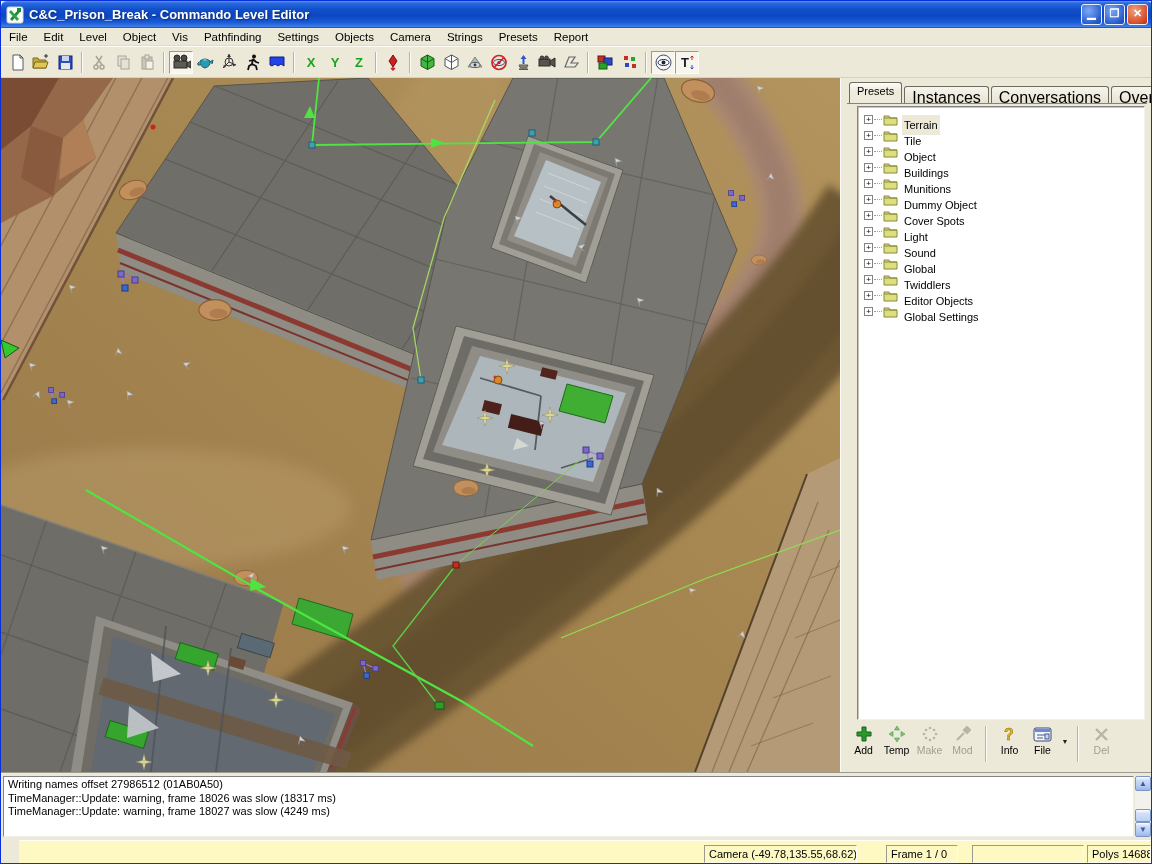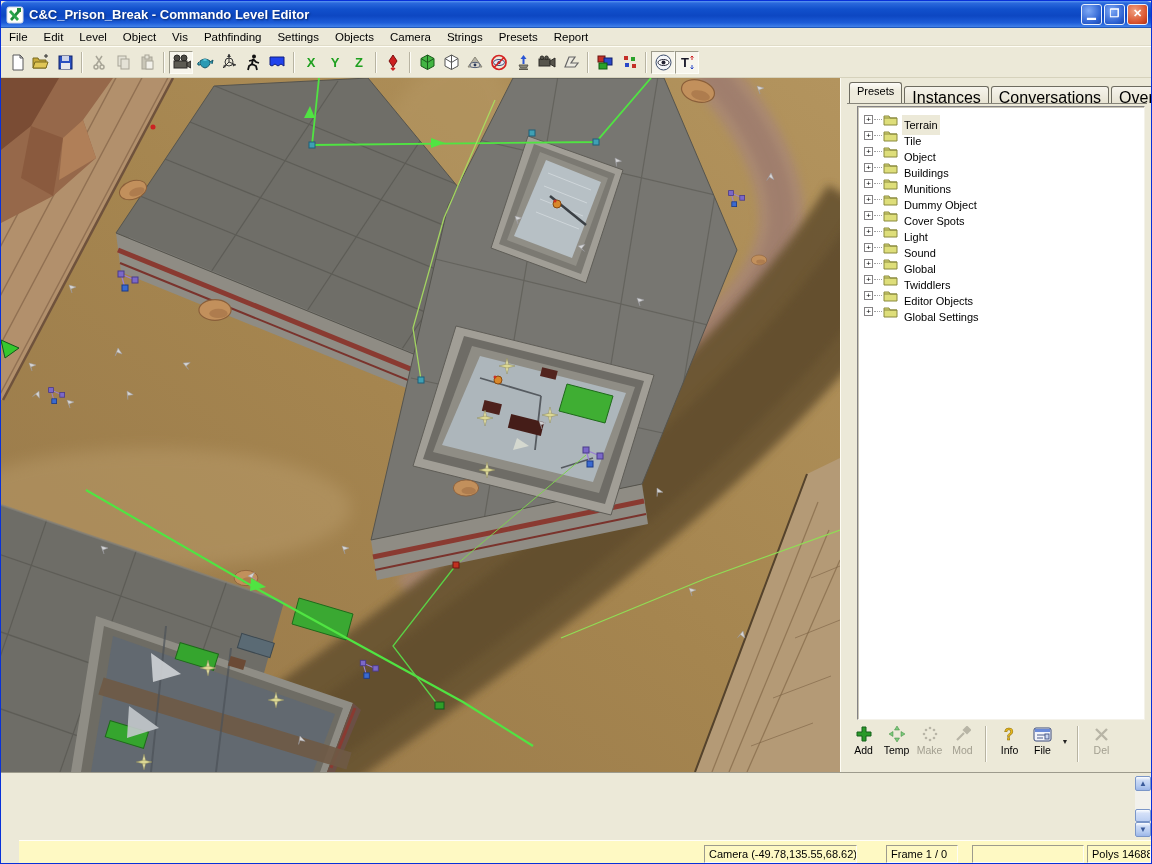--- a/index.html
+++ b/index.html
@@ -704,20 +704,25 @@
             <svg width="15" height="15" viewBox="0 0 15 15">
               <path d="M2,2 L13,13 M13,2 L2,13" stroke="#b8b5a6" stroke-width="2.4"></path>
             </svg>
           </div>
           <span>Del</span>
         </div>
     </div>
   </div>
 
   <div id="logarea">
+    <div id="logbox">
+      <div>Writing names offset 27986512 (01AB0A50)</div>
+      <div>TimeManager::Update: warning, frame 18026 was slow (18317 ms)</div>
+      <div>TimeManager::Update: warning, frame 18027 was slow (4249 ms)</div>
+    </div>
     <div id="logscroll">
       <div class="sb-btn">▲</div>
       <div id="sb-track"></div>
       <div id="sb-thumb"></div>
       <div class="sb-btn">▼</div>
     </div>
   </div>
 
   <div id="statusbar">
     <div class="st-panel" style="left:685px;width:153px;">Camera (-49.78,135.55,68.62)</div>

